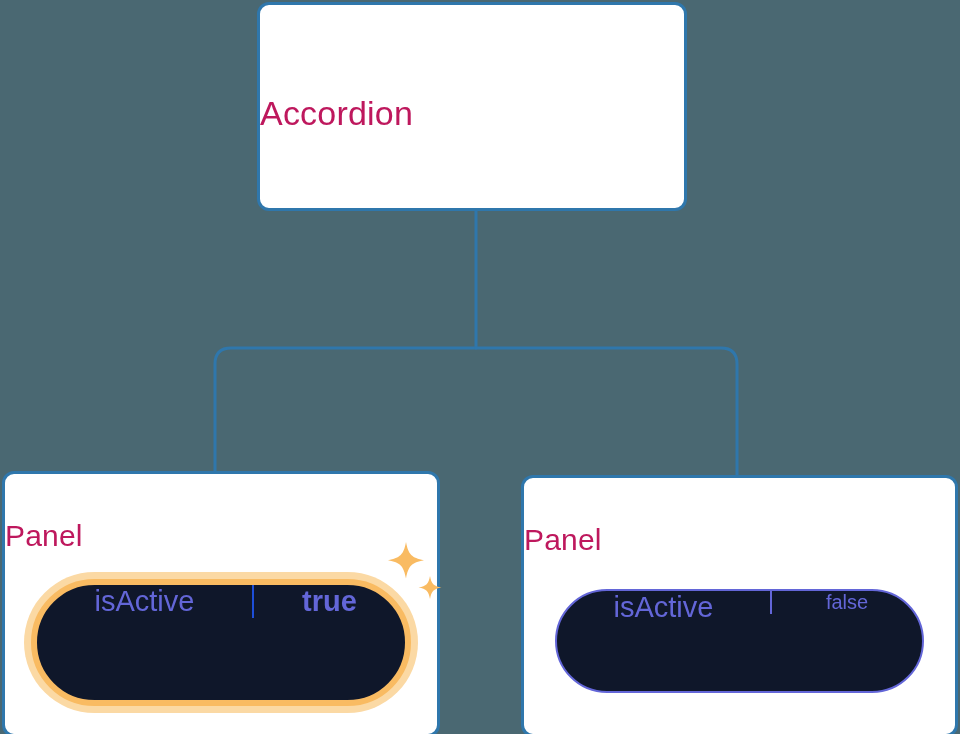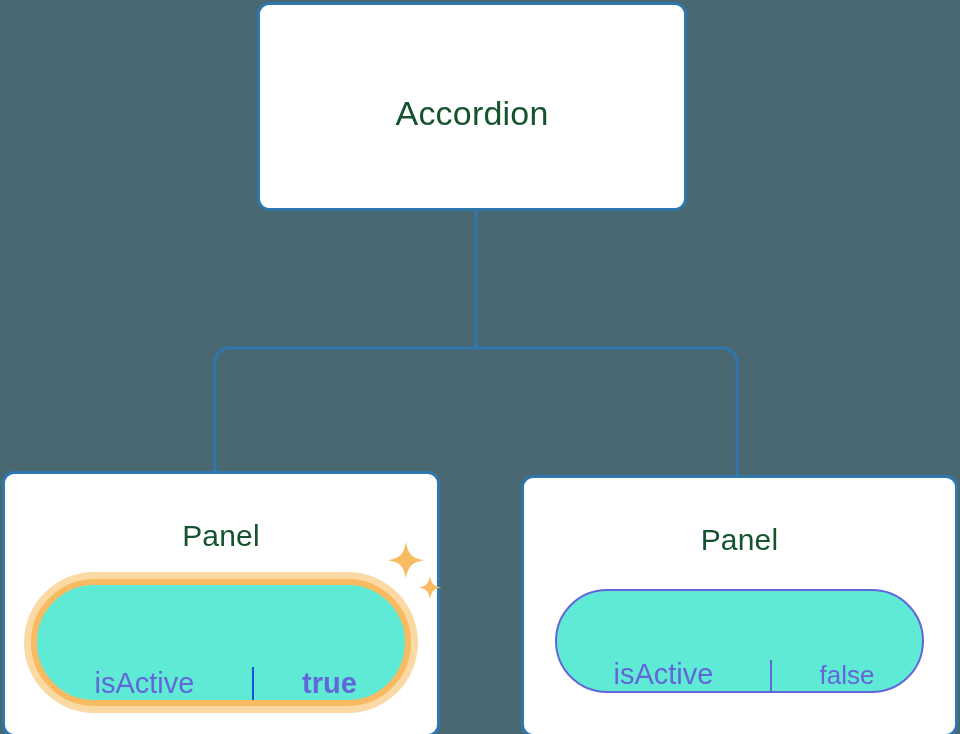--- a/index.html
+++ b/index.html
@@ -35,22 +35,21 @@
   
   .node {
     position: absolute;
     background: #ffffff;
     border: 3px solid #2f77ac;
     border-radius: 12px;
     box-sizing: border-box;
   }
 
   .node-title {
-    text-align: center;
-    color: #14532d;
+    color: #be185d;
     font-weight: 400;
     letter-spacing: 0.2px;
     white-space: nowrap;
   }
 
   
   #node-accordion {
     left: 257px;
     top: 2px;
     width: 430px;
@@ -86,23 +85,23 @@
   #node-panel-right .node-title {
     font-size: 30px;
     line-height: 1;
     margin-top: 47px;
   }
 
   
   .pill {
     position: absolute;
     display: flex;
-    align-items: flex-end;
+    align-items: flex-start;
     box-sizing: border-box;
-    background: #5eead4;
+    background: #0f172a;
   }
 
   .pill-key,
   .pill-val {
     display: flex;
     align-items: center;
     justify-content: center;
     box-sizing: border-box;
     white-space: nowrap;
     color: #6366d8;
@@ -139,21 +138,21 @@
     border: 2px solid #6366d8;
     border-radius: 52px;
   }
   #pill-right .pill-key {
     width: 213px;
     font-size: 29px;
     font-weight: 400;
   }
   #pill-right .pill-val {
     flex: 1;
-    font-size: 26px;
+    font-size: 20px;
     font-weight: 400;
     border-left: 2px solid #6366d8;
   }
 
   
   #sparkles {
     position: absolute;
     left: 382px;
     top: 540px;
     width: 66px;

